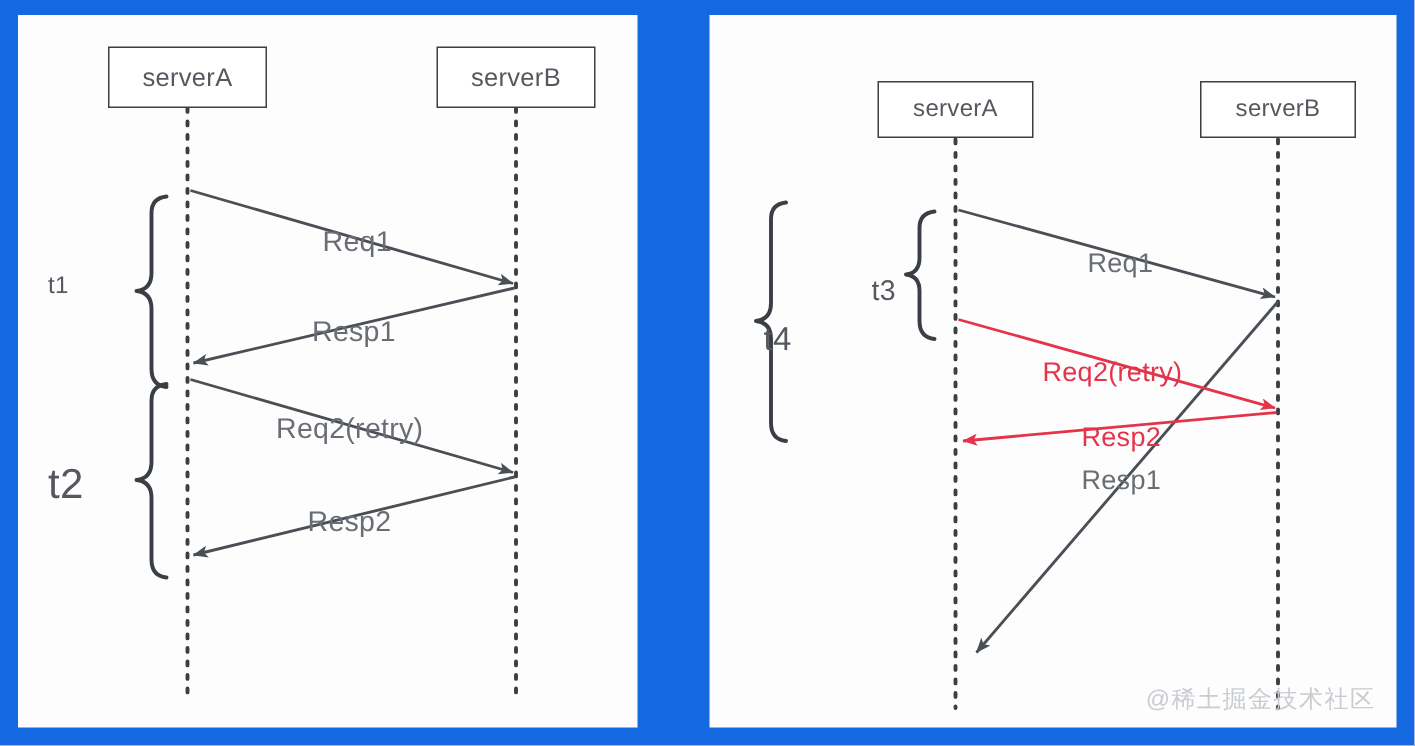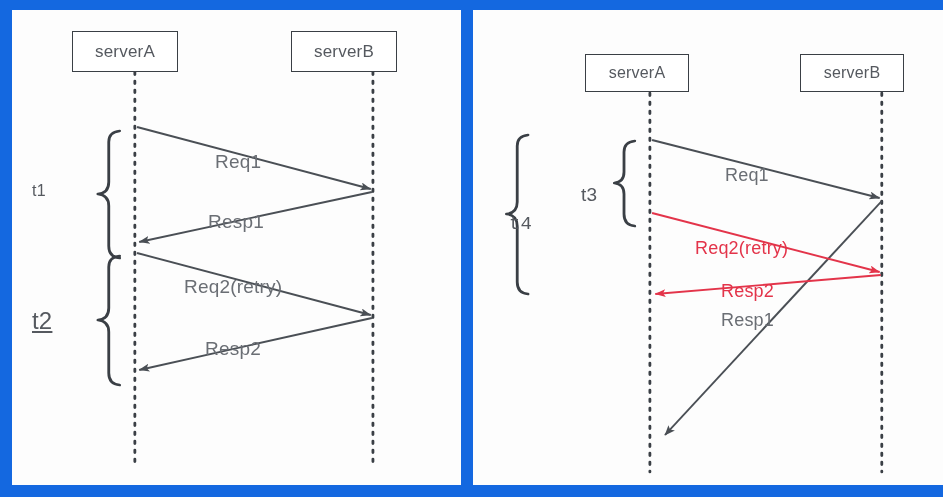--- a/index.html
+++ b/index.html
@@ -13,21 +13,20 @@
     width: 943px;
     height: 497px;
     background: #1468e0;
     overflow: hidden;
     font-family: "Liberation Sans", sans-serif;
   }
   .panel {
     position: absolute;
     background: #fdfdfd;
     overflow: hidden;
-    padding-left: 36px;
   }
   #panel-left  { left: 12px;  top: 10px; width: 413px; height: 475px; }
   #panel-right { left: 473px; top: 10px; width: 458px; height: 475px; }
 
   .panel svg {
     position: absolute;
     left: 0;
     top: 0;
     width: 100%;
     height: 100%;
@@ -97,21 +96,21 @@
     </svg>
 
     <div class="lifebox" style="left:60px; top:21px; width:106px; height:41px; font-size:17px;">
       <span>serverA</span>
     </div>
     <div class="lifebox" style="left:279px; top:21px; width:106px; height:41px; font-size:17px;">
       <span>serverB</span>
     </div>
 
     <div class="lbl brace-lbl" style="left:20px; top:172px; font-size:16px;">t1</div>
-    <div class="lbl brace-lbl" style="left:20px; top:297px; font-size:24px;text-decoration:underline;">t2</div>
+    <div class="lbl brace-lbl" style="left:20px; top:297px; font-size:28px;">t2</div>
 
     <div class="lbl" style="left:203px; top:141px; font-size:19px;">Req1</div>
     <div class="lbl" style="left:196px; top:201px; font-size:19px;">Resp1</div>
     <div class="lbl" style="left:172px; top:266px; font-size:19px;">Req2(retry)</div>
     <div class="lbl" style="left:193px; top:328px; font-size:19px;">Resp2</div>
   </div>
 
   <div class="panel" id="panel-right">
 
     <svg viewBox="0 0 458 475" preserveAspectRatio="none">
@@ -140,23 +139,24 @@
       <line x1="378" y1="265" x2="169" y2="284" stroke="#e3344a" stroke-width="1.9" marker-end="url(#arrRed)"></line>
     </svg>
 
     <div class="lifebox" style="left:112px; top:44px; width:104px; height:38px; font-size:16px;">
       <span>serverA</span>
     </div>
     <div class="lifebox" style="left:327px; top:44px; width:104px; height:38px; font-size:16px;">
       <span>serverB</span>
     </div>
 
-    <div class="lbl brace-lbl" style="left:36px; top:203px; font-size:19px;font-family:Liberation Mono, monospace;">t4</div>
+    <div class="lbl brace-lbl" style="left:36px; top:203px; font-size:22px;">t4</div>
     <div class="lbl brace-lbl" style="left:108px; top:174px; font-size:19px;">t3</div>
 
     <div class="lbl" style="left:252px; top:155px; font-size:18px;">Req1</div>
     <div class="lbl red" style="left:222px; top:228px; font-size:18px;">Req2(retry)</div>
     <div class="lbl red" style="left:248px; top:271px; font-size:18px;">Resp2</div>
     <div class="lbl" style="left:248px; top:300px; font-size:18px;">Resp1</div>
 
+    <div class="watermark">@稀土掘金技术社区</div>
   </div>
 
 </div>
 
 </body></html>

